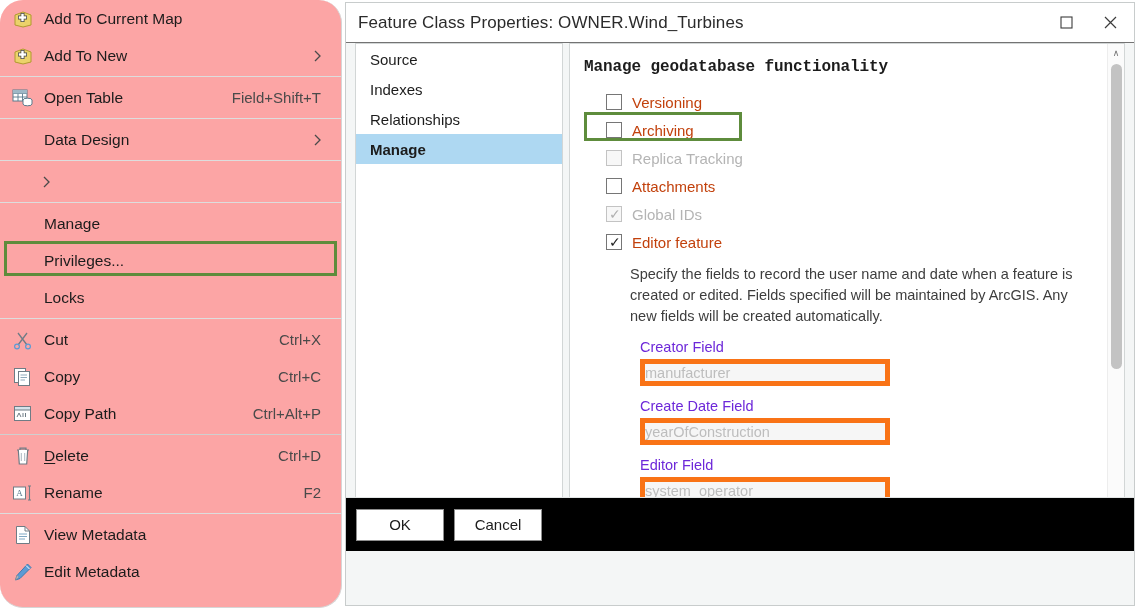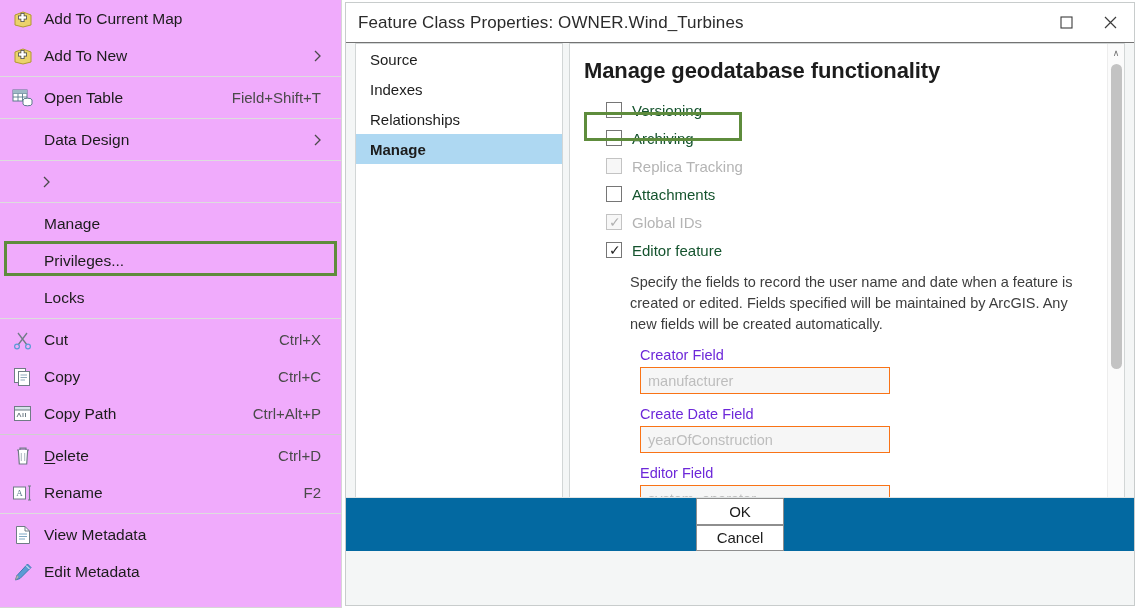--- a/index.html
+++ b/index.html
@@ -18,23 +18,24 @@
     height: 608px;
     background: #ffffff;
   }
 
   
   #context-menu {
     position: absolute;
     left: 0; top: 0;
     width: 342px;
     height: 608px;
-    background: #f0abfc;
+    background: #fca5a5;
     border-right: 1px solid #d6d6d6;
     border-bottom: 1px solid #d6d6d6;
+    border-radius: 23px;
   }
 
   .menu-item {
     position: relative;
     height: 37px;
     display: flex;
     align-items: center;
     padding-left: 10px;
     padding-right: 14px;
     font-size: 15.5px;
@@ -160,25 +161,26 @@
   }
 
   #content-inner {
     position: absolute;
     left: 0; top: 0;
     width: 534px;
     padding: 14px 0 0 14px;
   }
 
   #manage-heading {
-    font-size: 22px;
+    font-size: 16px;
     font-weight: bold;
     color: #1c1c1c;
     margin-bottom: 12px;
     letter-spacing: -0.1px;
+    font-family: Liberation Mono, monospace;
   }
 
   .cb-row {
     position: relative;
     display: flex;
     align-items: center;
     height: 28px;
     padding-left: 22px;
   }
   .cb-box {
@@ -196,21 +198,21 @@
   .cb-check {
     position: absolute;
     left: 2px; top: -2px;
     font-size: 14px;
     line-height: 18px;
     color: #1c1c1c;
   }
   .cb-check.grey { color: #b0b0b0; }
   .cb-label {
     font-size: 15px;
-    color: #14532d;
+    color: #c2410c;
   }
   .cb-label.disabled { color: #b4b4b4; }
 
   #desc-text {
     font-size: 14.5px;
     line-height: 21px;
     color: #3d3d3d;
     padding-left: 46px;
     padding-right: 10px;
     margin-top: 8px;
@@ -221,25 +223,24 @@
   .field-label {
     font-size: 14.5px;
     color: #6d28d9;
     margin-bottom: 4px;
     margin-top: 12px;
   }
   .field-label.first { margin-top: 0; }
   .field-input {
     width: 250px;
     height: 27px;
-    border: 1px solid #f97316;
+    border: 5px solid #f97316;
     background: #f6f6f6;
     display: flex;
     align-items: center;
-    padding-left: 7px;
     font-size: 14.5px;
     color: #bdbdbd;
   }
 
   
   #content-scrollbar {
     position: absolute;
     right: 0; top: 0;
     width: 17px;
     height: 501px;
@@ -264,27 +265,26 @@
     background: #c3c3c3;
     border-radius: 6px;
   }
 
   
   #dialog-footer {
     position: absolute;
     left: 0; bottom: 0;
     width: 788px;
     height: 54px;
-    background: #0369a1;
+    background: #000000;
     border-top: 1px solid #e2e5e5;
     display: flex;
     align-items: center;
-    justify-content: space-between;
+    justify-content: flex-start;
     padding-right: 10px;
-    flex-direction: column;
   }
   .footer-btn {
     width: 88px;
     height: 32px;
     background: #ffffff;
     border: 1px solid #8e8e8e;
     font-size: 15px;
     color: #1c1c1c;
     display: flex;
     align-items: center;

